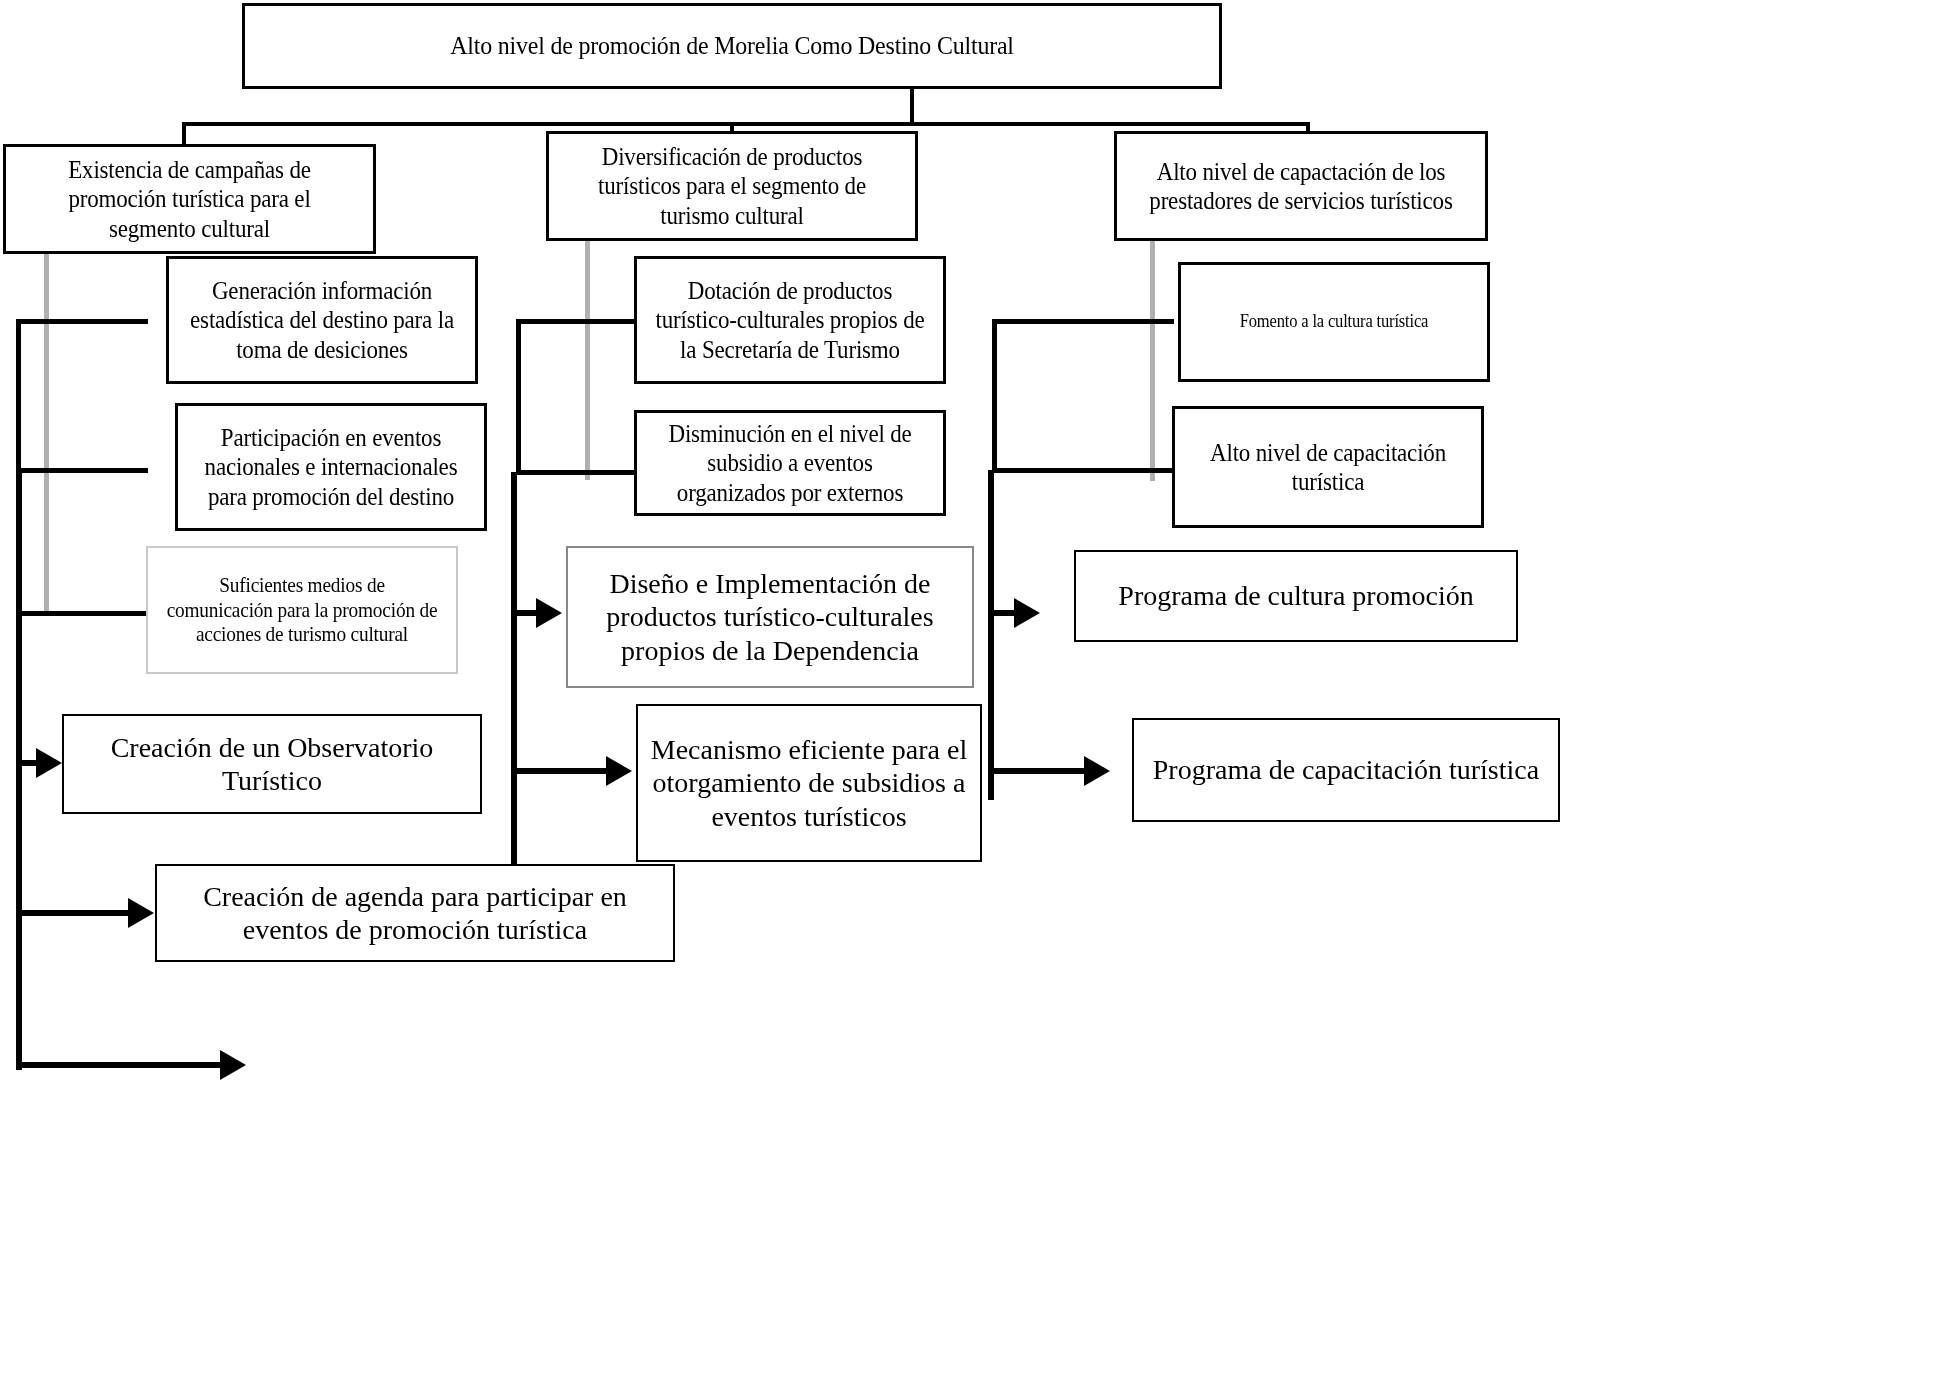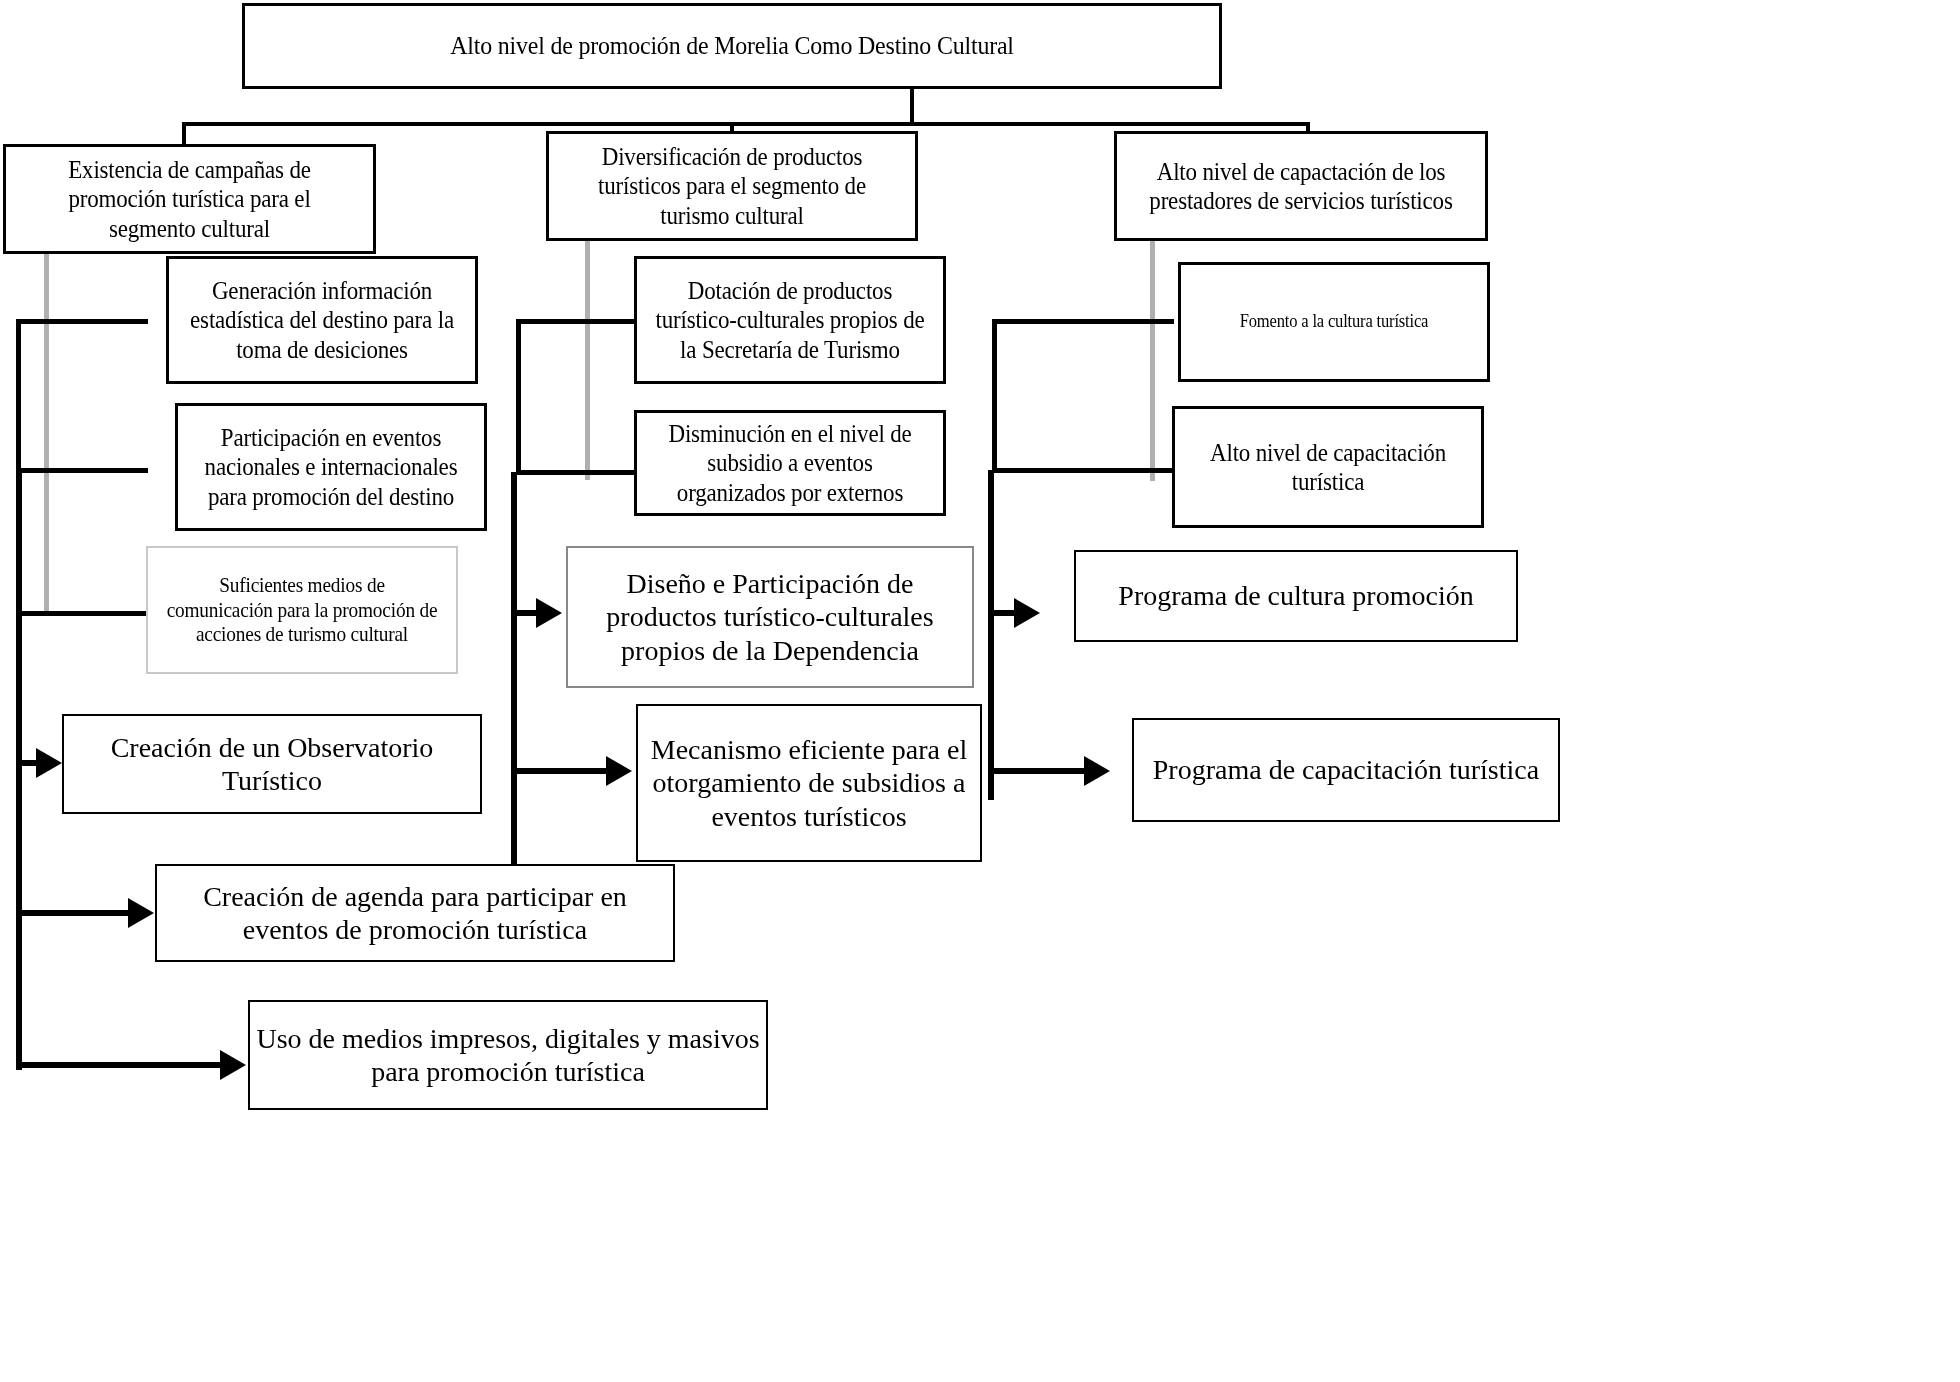--- a/index.html
+++ b/index.html
@@ -164,26 +164,23 @@
   </div>
 
   <div class="box thin" style="left:62px; top:714px; width:420px; height:100px; font-size:28px;">
     <span class="lbl">Creación de un Observatorio Turístico</span>
   </div>
 
   <div class="box thin" style="left:155px; top:864px; width:520px; height:98px; font-size:28px;">
     <span class="lbl">Creación de agenda para participar en eventos de promoción turística</span>
   </div>
 
-  <div class="box thin" style="left:248px; top:1000px; width:520px; height:110px; font-size:28px;">
-    <span class="lbl">Uso de medios impresos, digitales y masivos para promoción turística</span>
-  </div>
 
   <div class="box thingrey" style="left:566px; top:546px; width:408px; height:142px; font-size:28px;">
-    <span class="lbl">Diseño e Participación de productos turístico-culturales propios de la Dependencia</span>
+    <span class="lbl">Diseño e Implementación de productos turístico-culturales propios de la Dependencia</span>
   </div>
 
   <div class="box thin" style="left:636px; top:704px; width:346px; height:158px; font-size:28px;">
     <span class="lbl">Mecanismo eficiente para el otorgamiento de subsidios a eventos turísticos</span>
   </div>
 
   <div class="box thin" style="left:1074px; top:550px; width:444px; height:92px; font-size:28px;">
     <span class="lbl">Programa de cultura promoción</span>
   </div>
 

